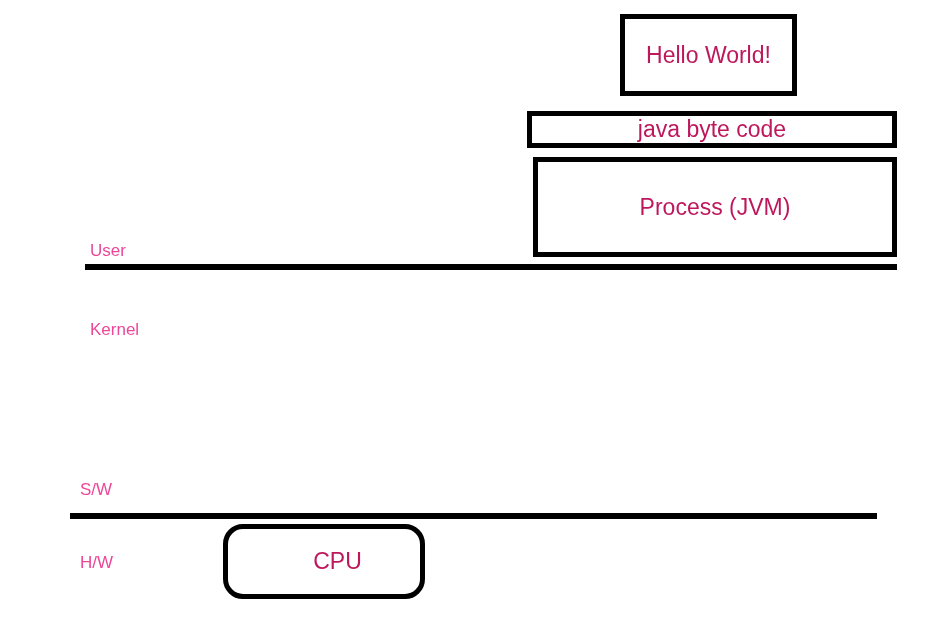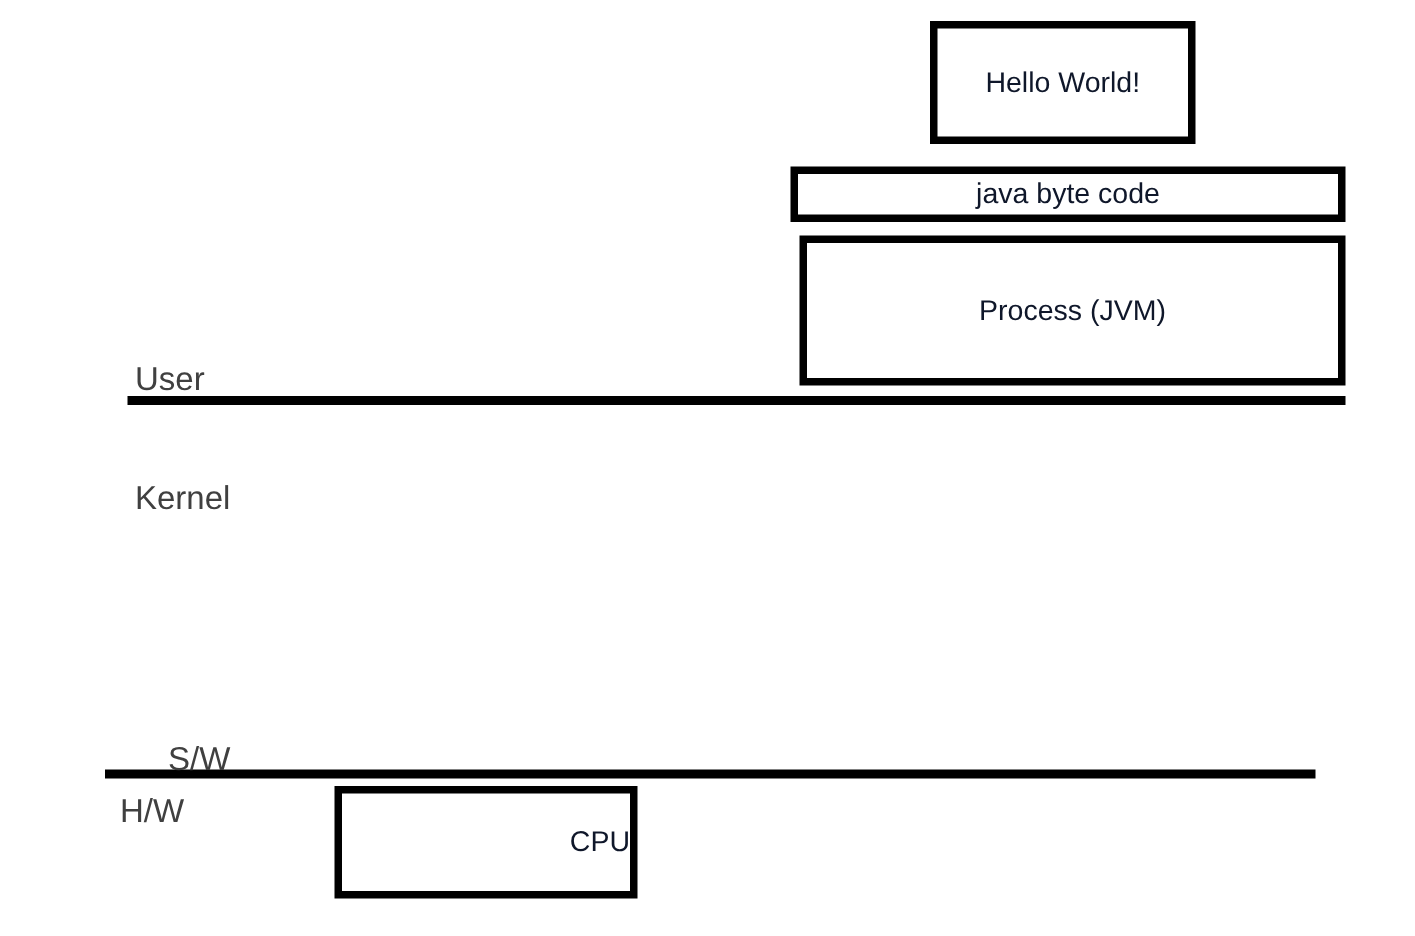--- a/index.html
+++ b/index.html
@@ -24,26 +24,26 @@
   
   .node-box {
     position: absolute;
     box-sizing: border-box;
     border: 5px solid #000000;
     background: #ffffff;
     display: flex;
     align-items: center;
   }
   .node-box.center-text { justify-content: center; }
-  .node-box.left-text   { justify-content: flex-end; }
+  .node-box.left-text   { justify-content: center; border-radius: 20px; }
 
   .node-label {
-    font-size: 19px;
+    font-size: 23px;
     line-height: 1;
-    color: #0f172a;
+    color: #be185d;
     white-space: nowrap;
   }
 
   
   #hello-world-box {
     left: 620px;  top: 14px;
     width: 177px; height: 82px;
   }
   #byte-code-box {
     left: 527px;  top: 111px;
@@ -69,29 +69,29 @@
     width: 812px; height: 6px;
   }
   #sw-hw-line {
     left: 70px; top: 513px;
     width: 807px; height: 6px;
   }
 
   
   .boundary-label {
     position: absolute;
-    font-size: 22px;
+    font-size: 17px;
     line-height: 1;
-    color: #404040;
+    color: #ec4899;
     white-space: nowrap;
   }
   #user-label   { left: 90px; top: 242px; }
   #kernel-label { left: 90px; top: 277px; margin-top: 44px; }
-  #sw-label     { left: 80px; top: 495px; margin-left: 32px; }
-  #hw-label     { left: 80px; top: 530px; }
+  #sw-label     { left: 80px; top: 481px; }
+  #hw-label     { left: 80px; top: 554px; }
 </style>
 </head>
 <body>
 
 <div id="canvas">
 
   <div id="hello-world-box" class="node-box center-text">
     <span class="node-label">Hello World!</span>
   </div>
 

